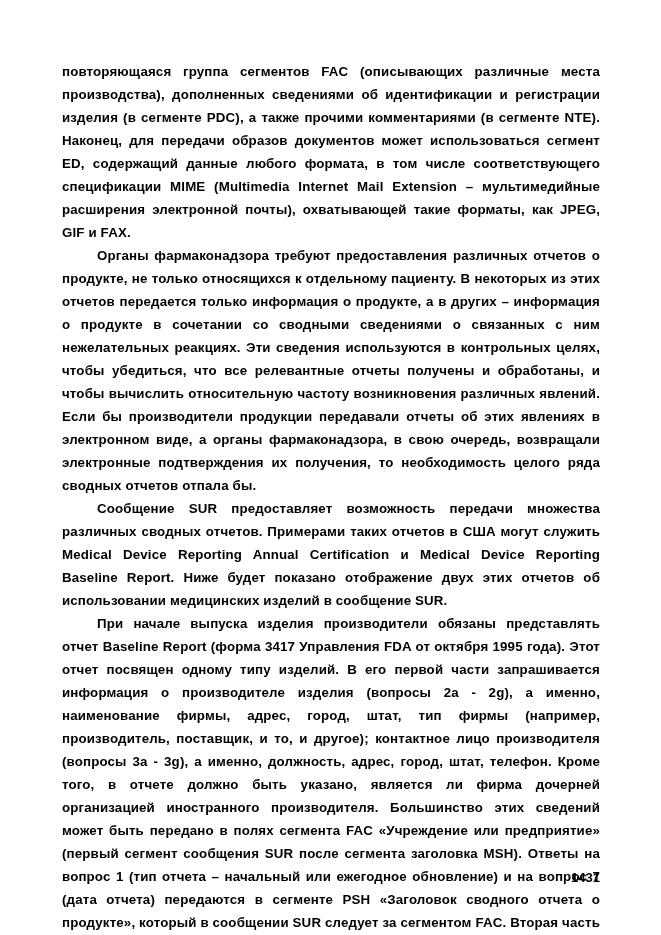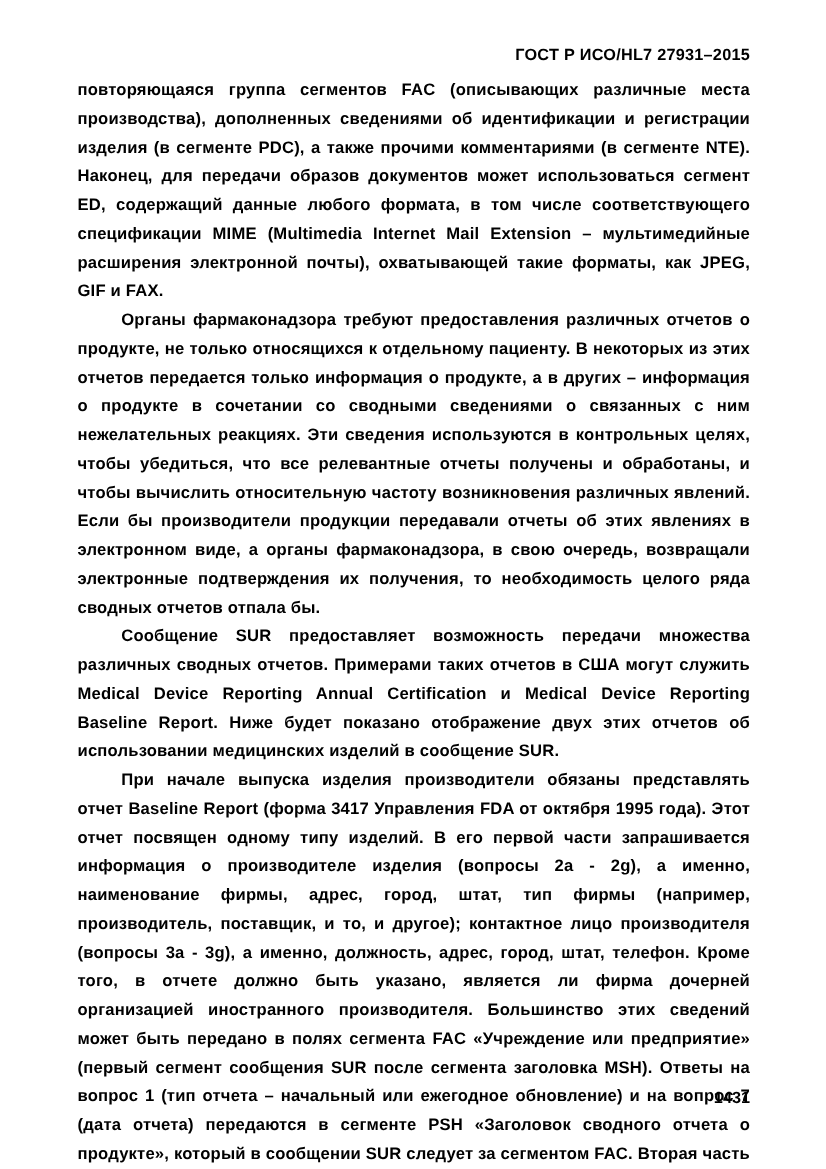--- a/index.html
+++ b/index.html
@@ -60,21 +60,20 @@
     text-align: right;
     font-weight: bold;
     font-size: 13px;
   }
 </style>
 </head>
 <body>
 
 <div class="page">
 
-  <div class="doc-header">ГОСТ Р ИСО/HL7 27931–2015</div>
 
   <div class="doc-body">
     <p>повторяющаяся группа сегментов FAC (описывающих различные места производства), дополненных сведениями об идентификации и регистрации изделия (в сегменте PDC), а также прочими комментариями (в сегменте NTE). Наконец, для передачи образов документов может использоваться сегмент ED, содержащий данные любого формата, в том числе соответствующего спецификации MIME (Multimedia Internet Mail Extension – мультимедийные расширения электронной почты), охватывающей такие форматы, как JPEG, GIF и FAX.</p>
     <p class="indent">Органы фармаконадзора требуют предоставления различных отчетов о продукте, не только относящихся к отдельному пациенту. В некоторых из этих отчетов передается только информация о продукте, а в других – информация о продукте в сочетании со сводными сведениями о связанных с ним нежелательных реакциях. Эти сведения используются в контрольных целях, чтобы убедиться, что все релевантные отчеты получены и обработаны, и чтобы вычислить относительную частоту возникновения различных явлений. Если бы производители продукции передавали отчеты об этих явлениях в электронном виде, а органы фармаконадзора, в свою очередь, возвращали электронные подтверждения их получения, то необходимость целого ряда сводных отчетов отпала бы.</p>
     <p class="indent">Сообщение SUR предоставляет возможность передачи множества различных сводных отчетов. Примерами таких отчетов в США могут служить Medical Device Reporting Annual Certification и Medical Device Reporting Baseline Report. Ниже будет показано отображение двух этих отчетов об использовании медицинских изделий в сообщение SUR.</p>
     <p class="indent">При начале выпуска изделия производители обязаны представлять отчет Baseline Report (форма 3417 Управления FDA от октября 1995 года). Этот отчет посвящен одному типу изделий. В его первой части запрашивается информация о производителе изделия (вопросы 2a - 2g), а именно, наименование фирмы, адрес, город, штат, тип фирмы (например, производитель, поставщик, и то, и другое); контактное лицо производителя (вопросы 3a - 3g), а именно, должность, адрес, город, штат, телефон. Кроме того, в отчете должно быть указано, является ли фирма дочерней организацией иностранного производителя. Большинство этих сведений может быть передано в полях сегмента FAC «Учреждение или предприятие» (первый сегмент сообщения SUR после сегмента заголовка MSH). Ответы на вопрос 1 (тип отчета – начальный или ежегодное обновление) и на вопрос 7 (дата отчета) передаются в сегменте PSH «Заголовок сводного отчета о продукте», который в сообщении SUR следует за сегментом FAC. Вторая часть формы отчета Baseline Report включает в себя следующие сведения: наименование изделия (вопрос 2), непатентованное наименование (вопрос 3), номер модели изделия (вопрос 4), артикул изделия (вопрос 5), другой идентификатор изделия (вопрос 6), код продукта (вопрос 7), се-</p>
   </div>
 
   <div class="page-number">1431</div>
 

